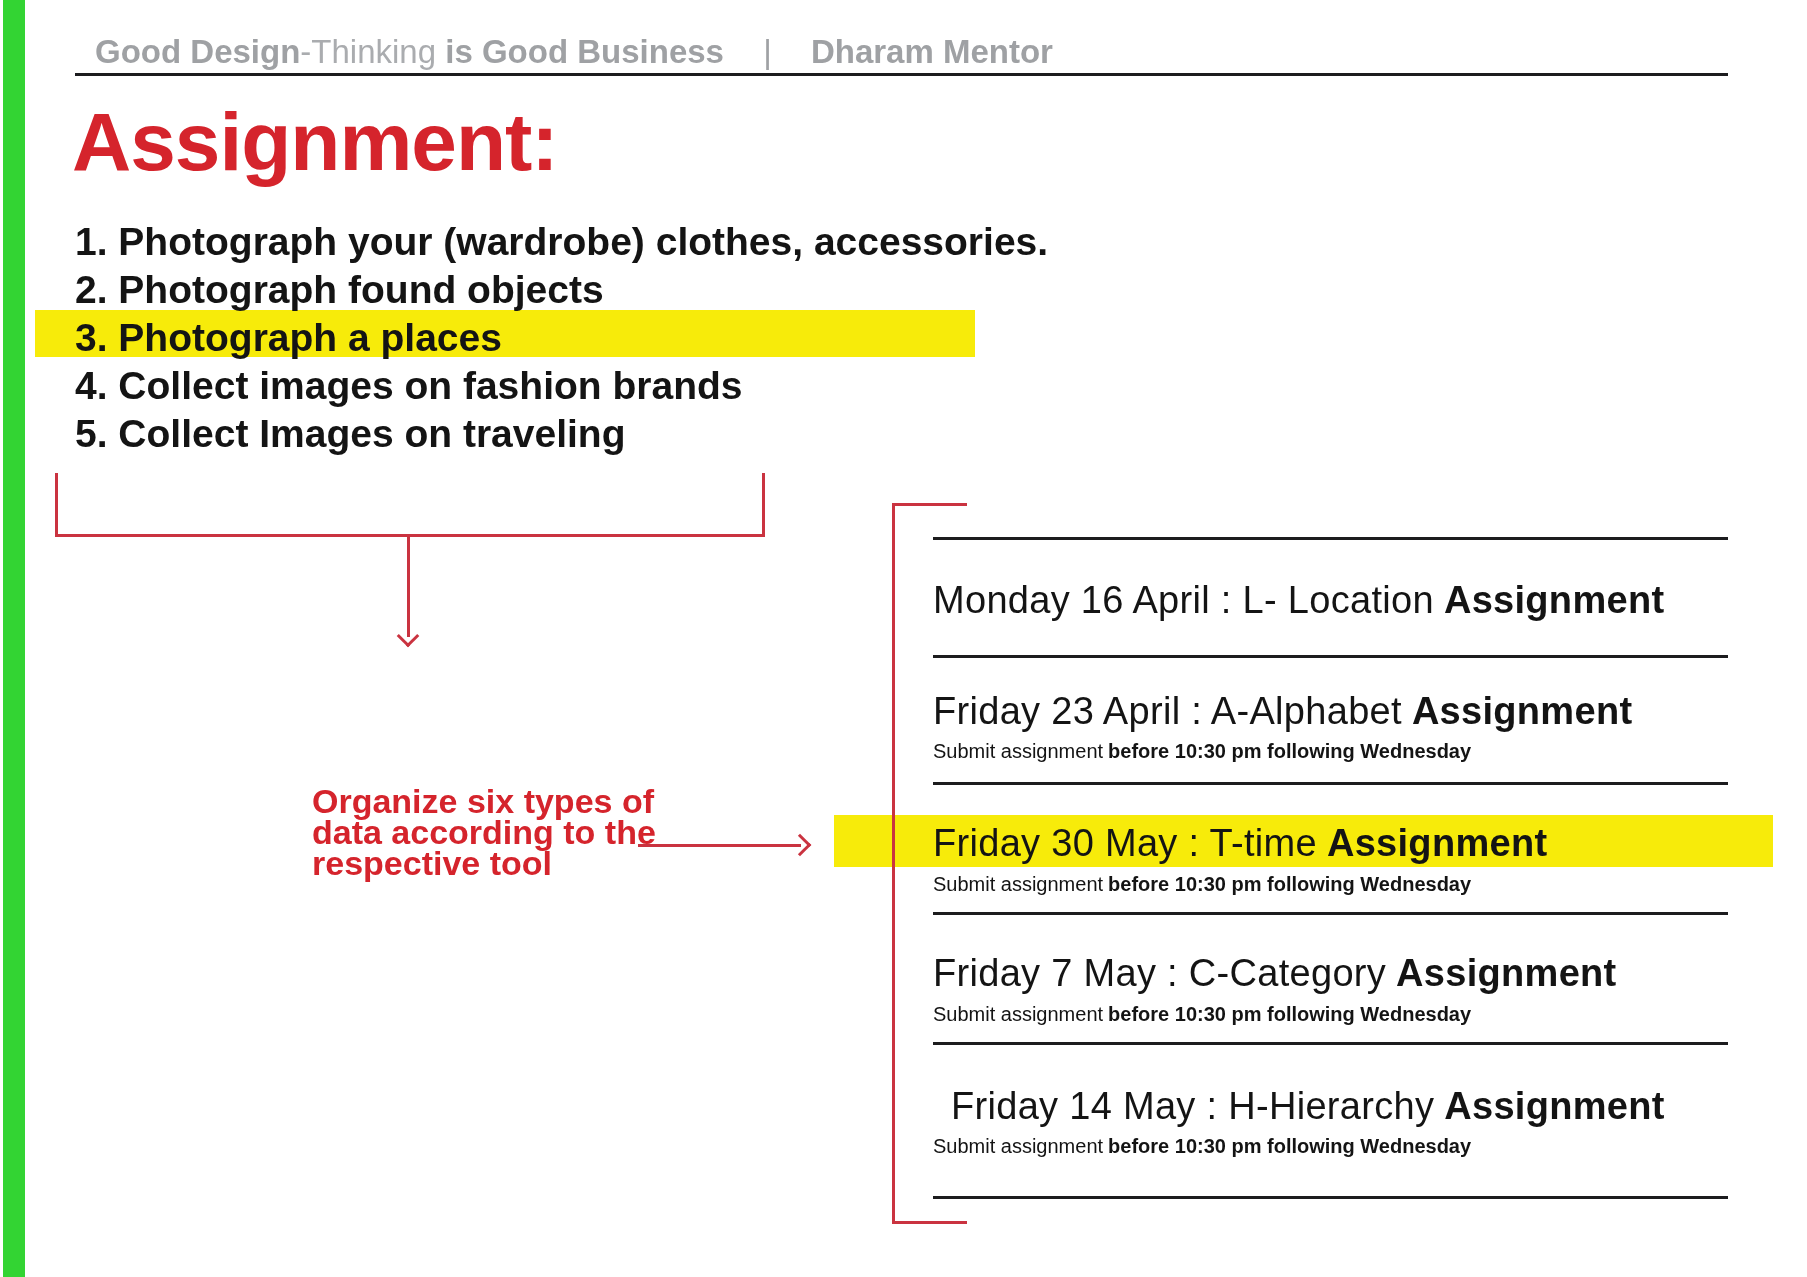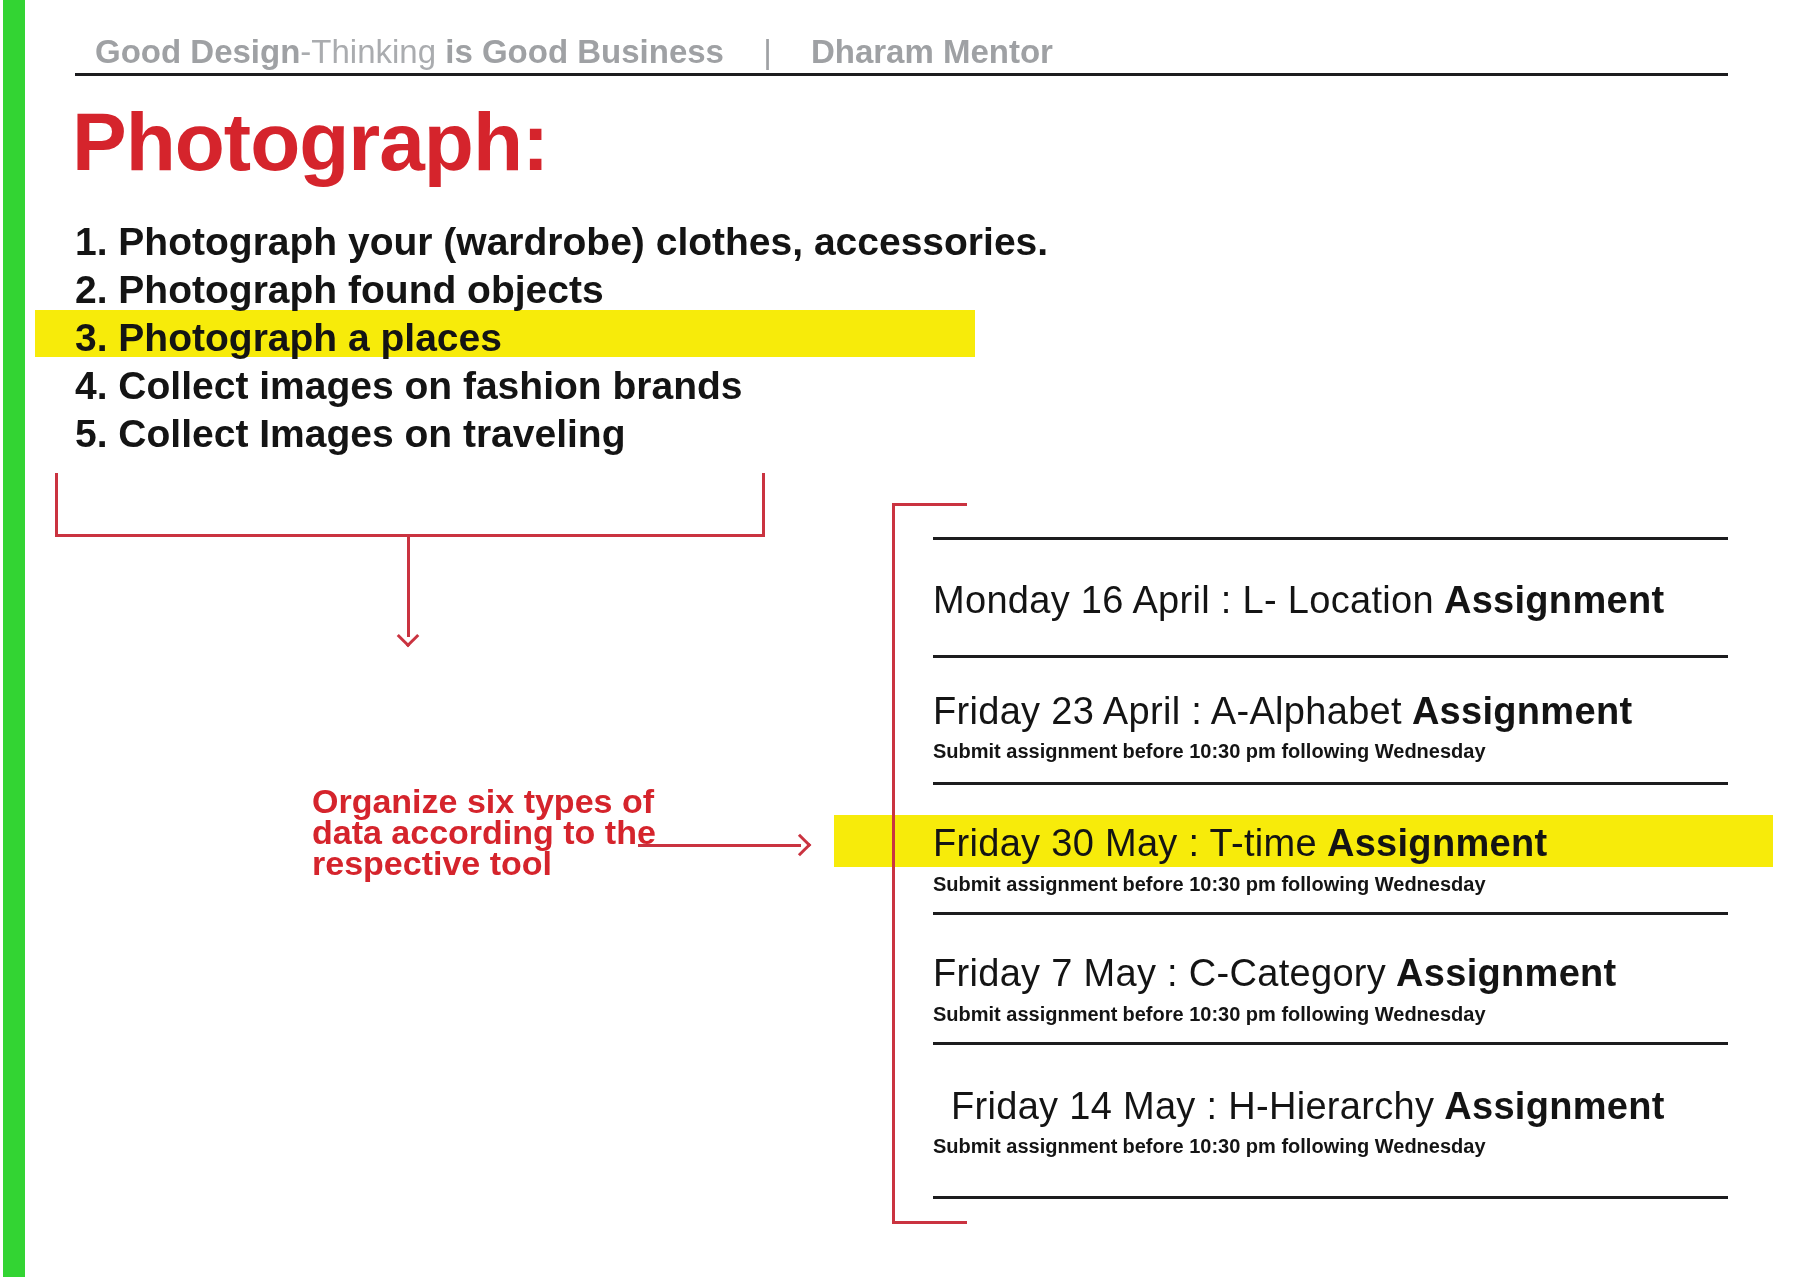--- a/index.html
+++ b/index.html
@@ -41,38 +41,38 @@
   .chev.right{transform:rotate(-45deg);}
   
   .annot{top:786px;left:312px;font-size:34px;line-height:31px;font-weight:bold;color:var(--red-text);z-index:3;}
   
   .sep{left:933px;width:795px;height:3px;background:var(--rule);z-index:3;}
   .sch-title{left:933px;font-size:38px;line-height:44px;letter-spacing:.3px;white-space:nowrap;z-index:3;}
   .sch-title .b{font-weight:bold;}
   .sch-title .d{font-weight:normal;margin-right:10px;}
   .submit{left:933px;font-size:20px;line-height:25px;white-space:nowrap;z-index:3;}
   .submit .b{font-weight:bold;}
-  .submit .r{font-weight:bold;margin-right:5px;}
+  .submit .r{font-weight:normal;margin-right:5px;}
   .sch-hl{left:834px;top:815px;width:939px;height:52px;z-index:1;}
   .green-bar{left:3px;top:0;width:22px;height:1277px;background:var(--green);z-index:4;}
 </style>
 </head>
 <body>
 
 <div class="abs green-bar"></div>
 
 <div class="abs hdr">
   <span class="b">Good Design</span><span class="lt">-Thinking</span>
   <span class="b">is Good Business</span>
   <span class="pipe">|</span>
   <span class="b">Dharam Mentor</span>
 </div>
 <div class="abs hdr-rule"></div>
 
-<div class="abs page-title">Photograph:</div>
+<div class="abs page-title">Assignment:</div>
 
 <div class="abs hl li-hl"></div>
 <div class="abs li" style="top:225px;">1. Photograph your (wardrobe) clothes, accessories.</div>
 <div class="abs li" style="top:273px;">2. Photograph found objects</div>
 <div class="abs li" style="top:321px;">3. Photograph a places</div>
 <div class="abs li" style="top:369px;">4. Collect images on fashion brands</div>
 <div class="abs li" style="top:417px;">5. Collect Images on traveling</div>
 
 <div class="abs rl" style="left:55px;top:473px;width:3px;height:64px;"></div>
 <div class="abs rl" style="left:55px;top:534px;width:710px;height:3px;"></div>

